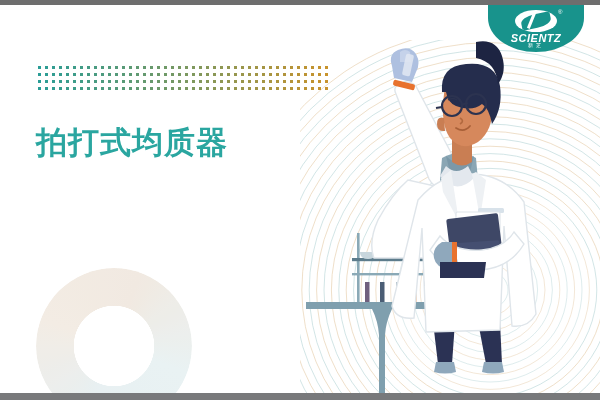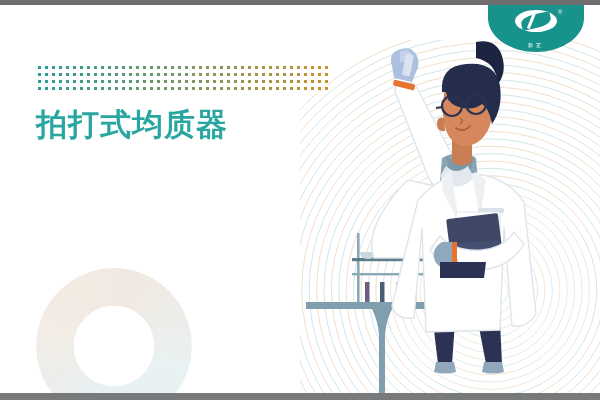--- a/index.html
+++ b/index.html
@@ -72,21 +72,21 @@
   .dot-grid i {
     display: block;
     width: 3px;
     height: 3px;
   }
 
   
   .headline {
     position: absolute;
     left: 36px;
-    top: 104px;
+    top: 122px;
     z-index: 12;
     color: #2aa6a0;
     font-size: 31px;
     font-weight: bold;
     line-height: 1.33;
     letter-spacing: 1px;
     white-space: nowrap;
   }
   .headline .line { display: block; }
 
@@ -510,17 +510,18 @@
           <path d="M156 98 q8 5 14 -2" stroke="#a85f37" stroke-width="1.8" fill="none" stroke-linecap="round"></path>
         </g>
       </g>
     </svg>
   </div>
 
   <div class="logo">
     <div class="shield"></div>
     <div class="mark"></div>
     <div class="reg">®</div>
+    <div class="wordmark">SCIENTZ</div>
     <div class="cn">新芝</div>
   </div>
 
   <div class="chrome-bar bottom"></div>
 </div>
 
 </body></html>

